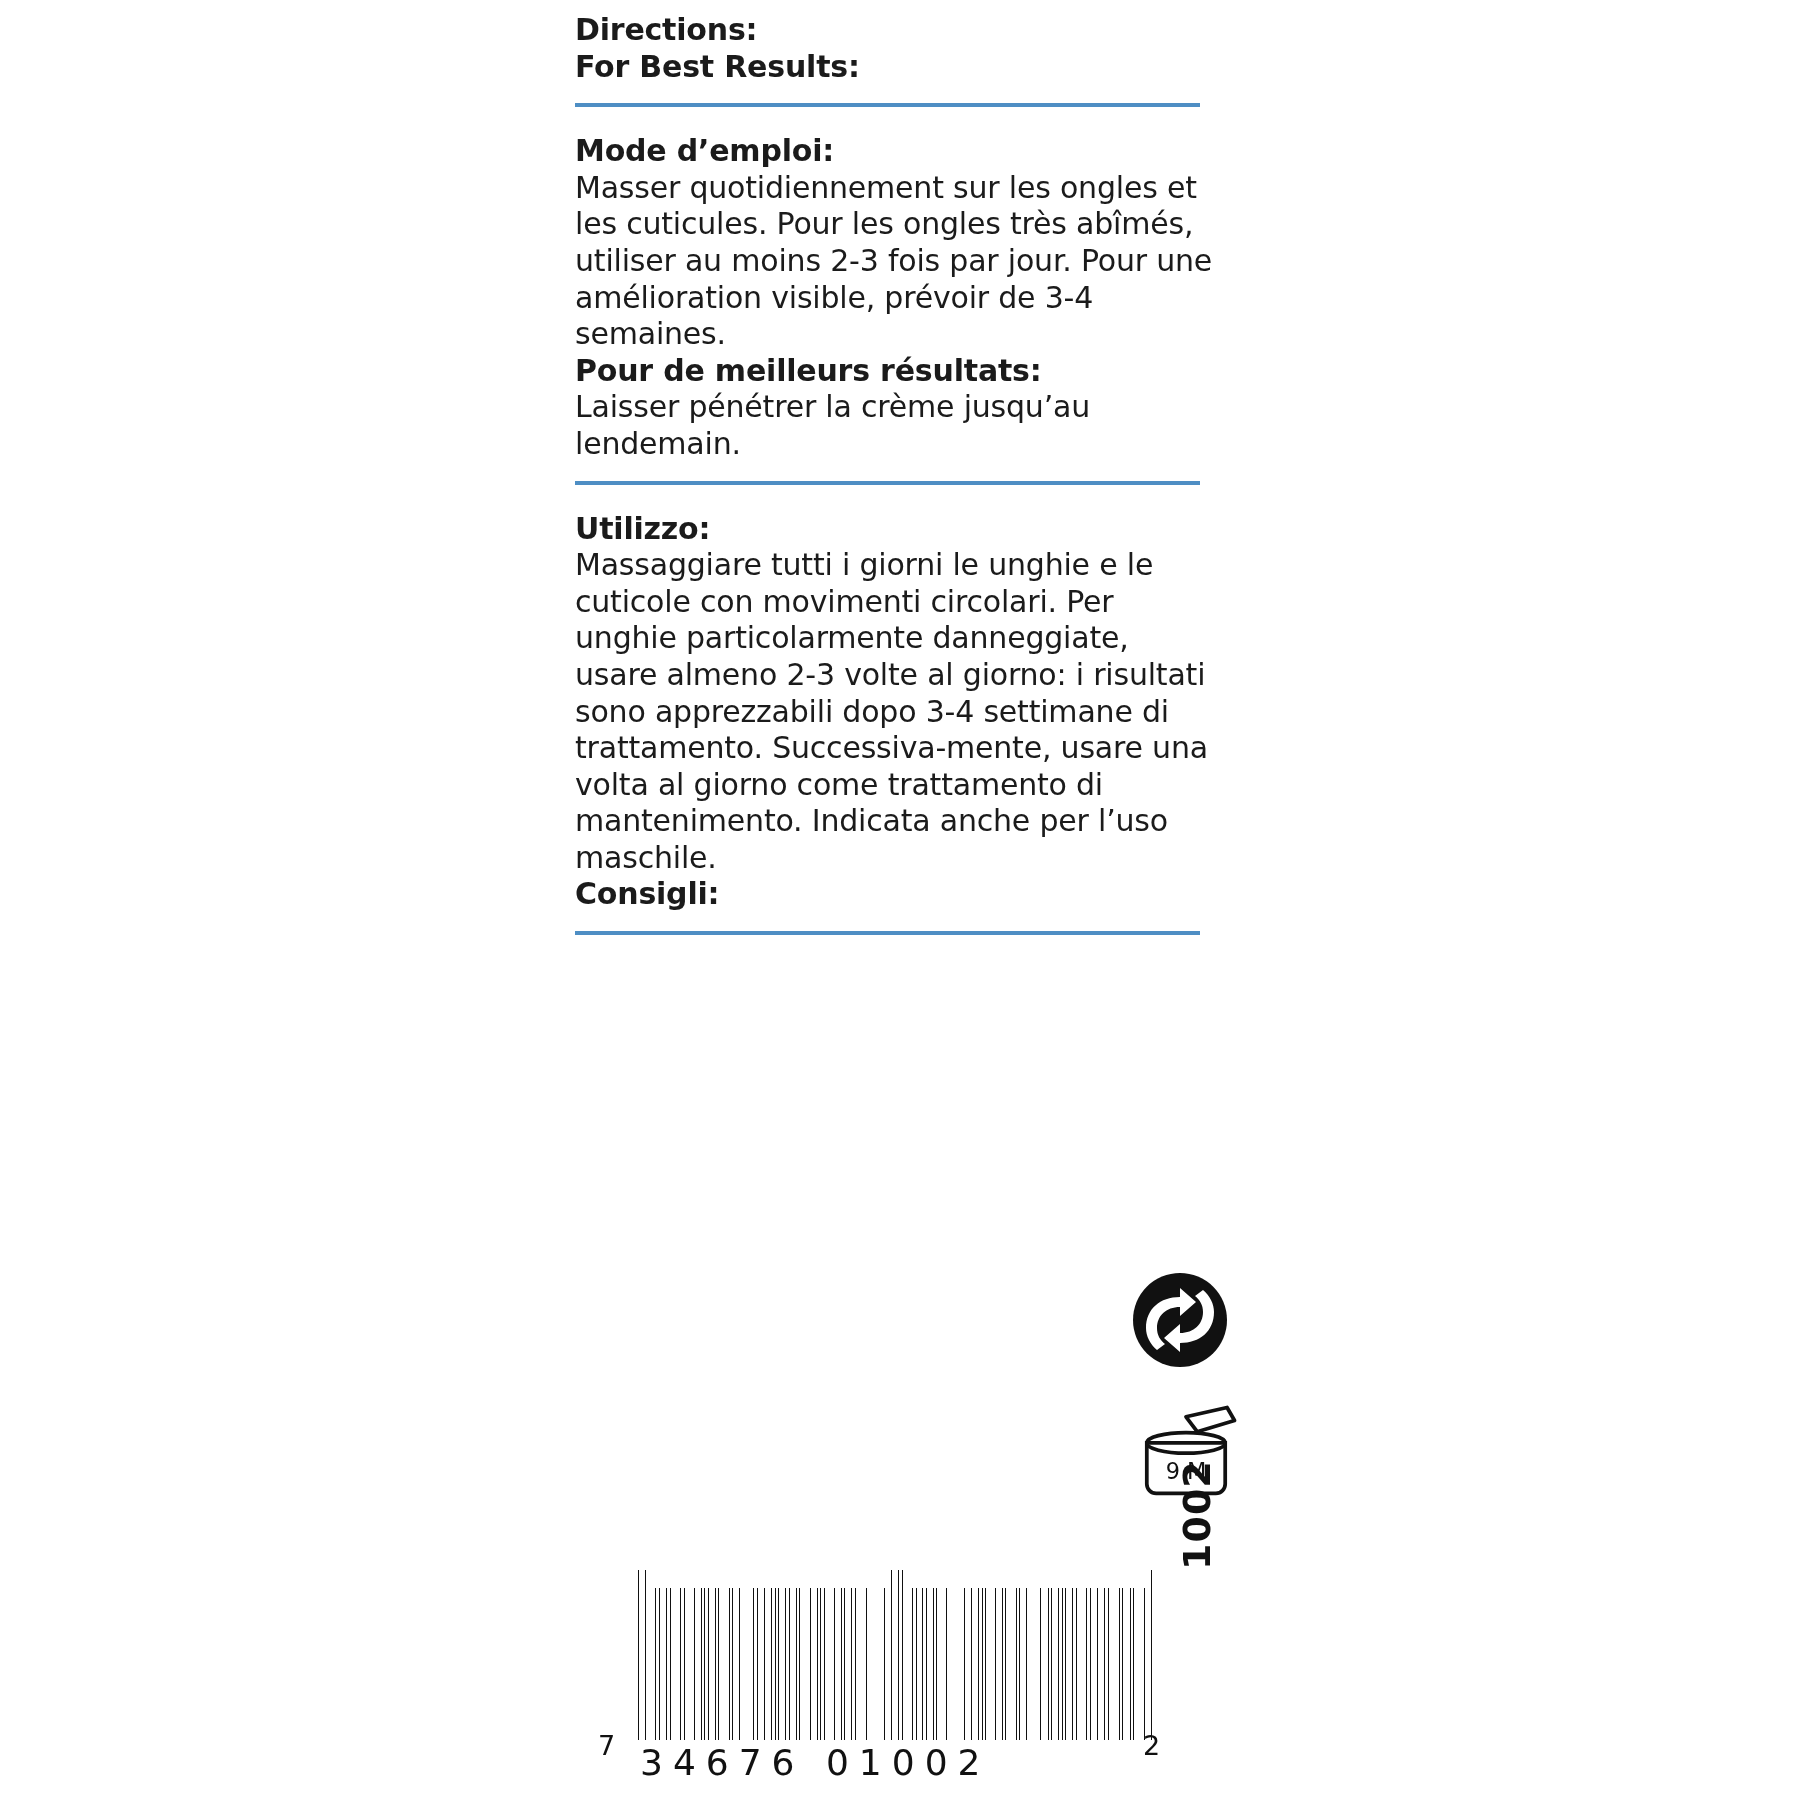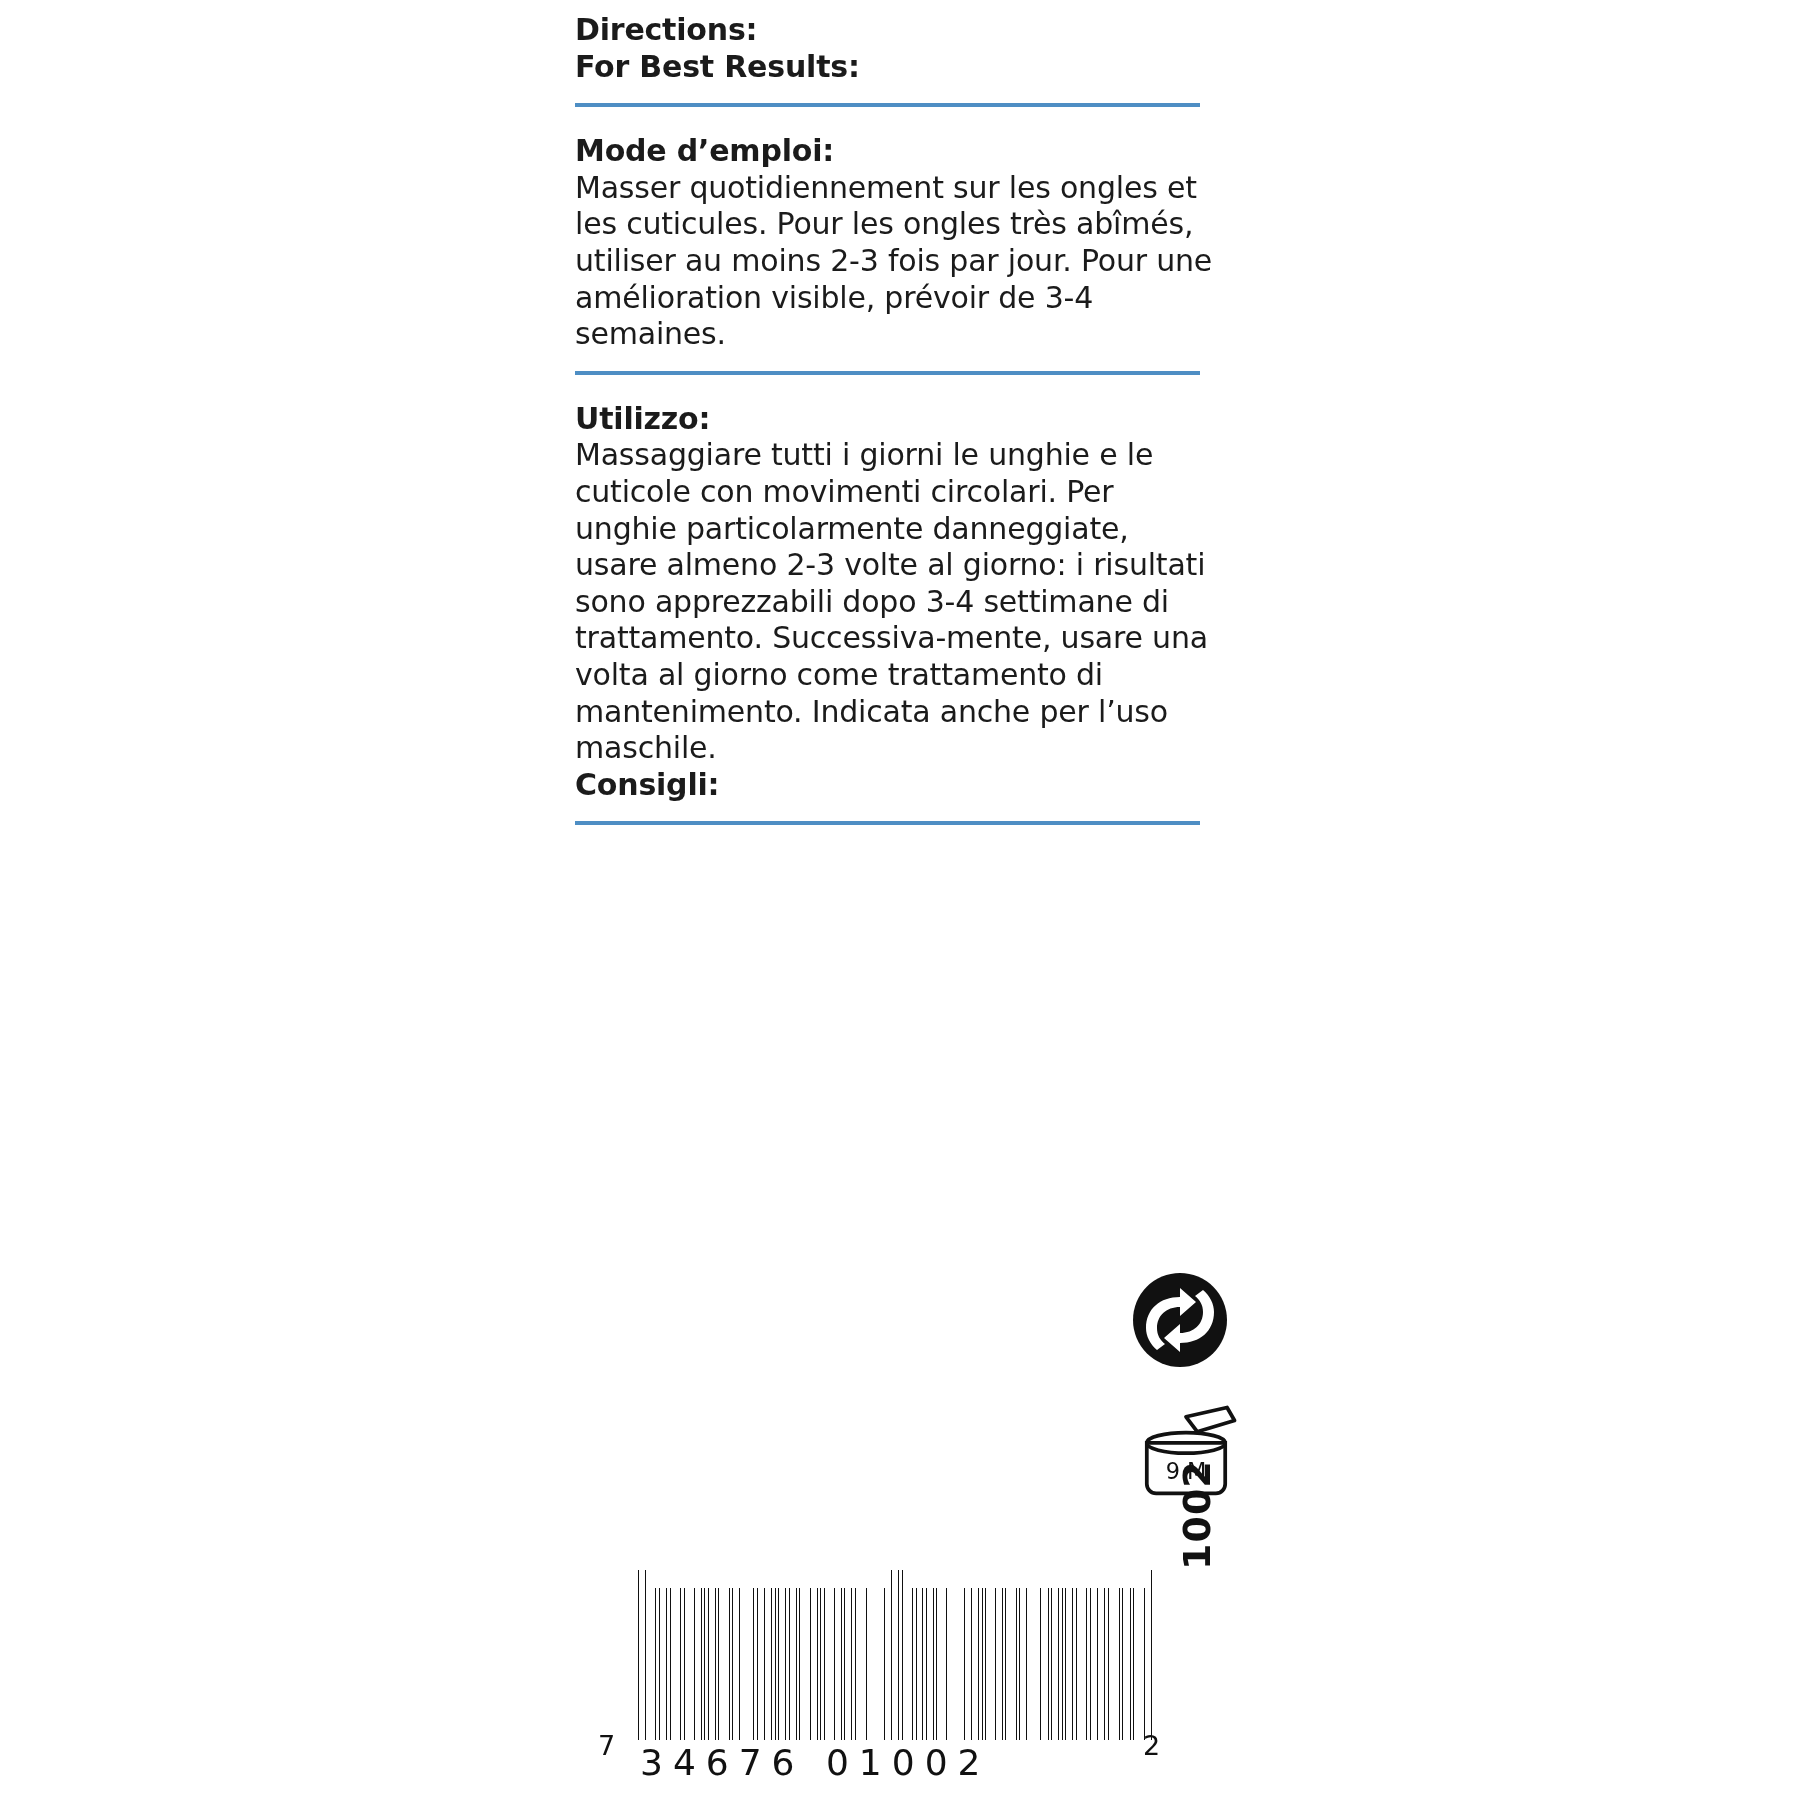--- a/index.html
+++ b/index.html
@@ -135,20 +135,22 @@
   <div class="section">
     <p class="heading">Directions:</p>
     <p class="heading">For Best Results:</p>
   </div>
 
   <hr class="rule">
 
   <div class="section">
     <p class="heading">Mode d’emploi:</p>
     <p class="body-text">Masser quotidiennement sur les ongles et les cuticules. Pour les ongles très abîmés, utiliser au moins 2-3 fois par jour. Pour une amélioration visible, prévoir de 3-4 semaines.</p>
+    <p class="heading">Pour de meilleurs résultats:</p>
+    <p class="body-text">Laisser pénétrer la crème jusqu’au lendemain.</p>
   </div>
 
   <hr class="rule">
 
   <div class="section">
     <p class="heading">Utilizzo:</p>
     <p class="body-text">Massaggiare tutti i giorni le unghie e le cuticole con movimenti circolari. Per unghie particolarmente danneggiate, usare almeno 2-3 volte al giorno: i risultati sono apprezzabili dopo 3-4 settimane di trattamento. Successiva-mente, usare una volta al giorno come trattamento di mantenimento. Indicata anche per l’uso maschile.</p>
     <p class="heading">Consigli:</p>
   </div>
 

